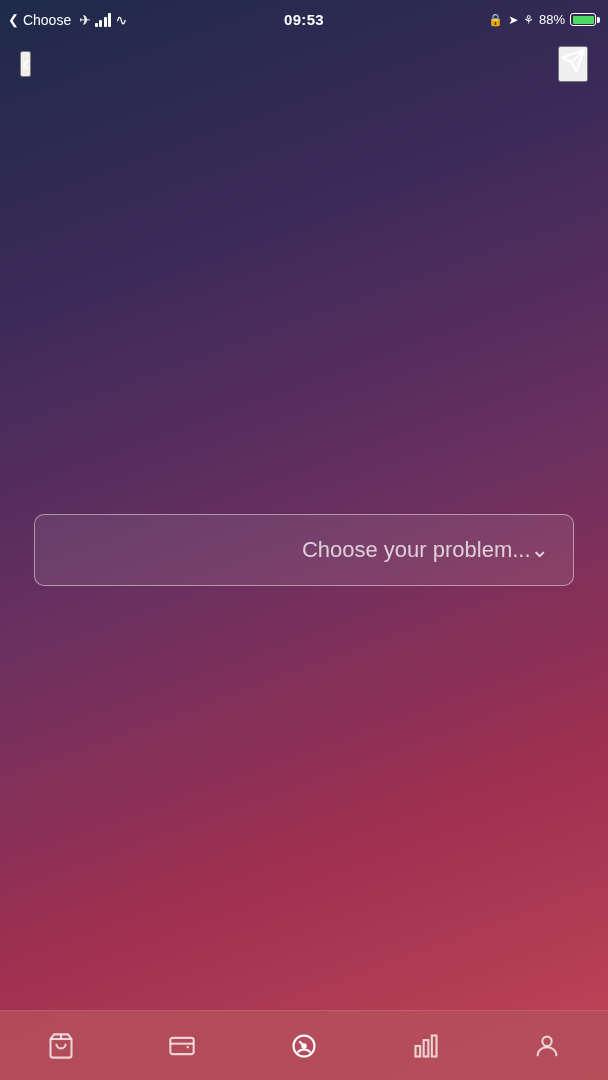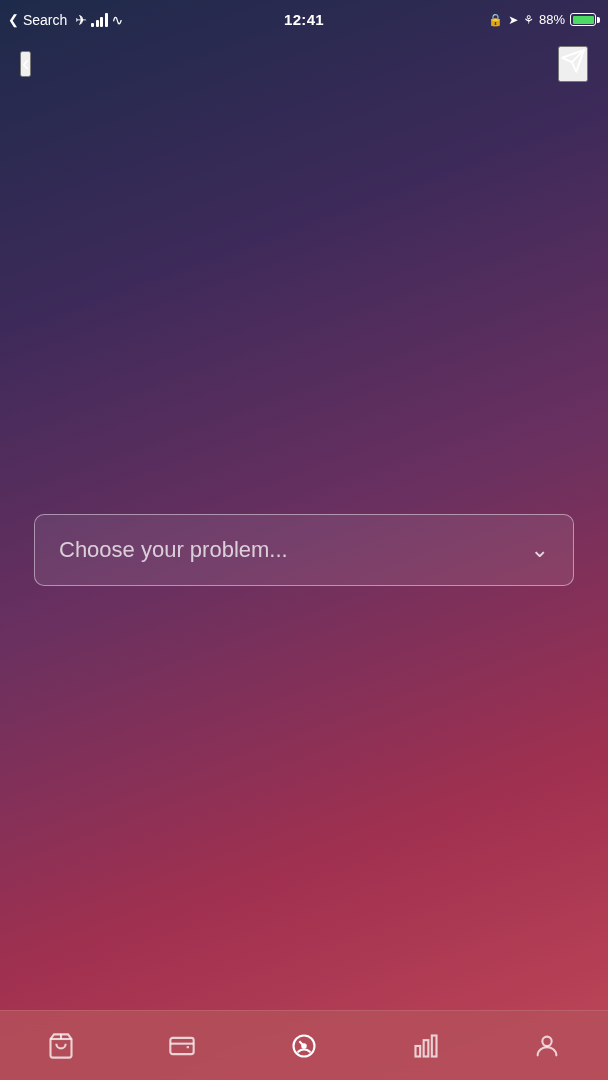--- a/index.html
+++ b/index.html
@@ -135,21 +135,21 @@
     }
 
     .dropdown-btn {
       width: 100%;
       background: rgba(255,255,255,0.08);
       border: 1.5px solid rgba(255,255,255,0.45);
       border-radius: 10px;
       padding: 22px 24px;
       display: flex;
       align-items: center;
-      justify-content: space-between;
+      justify-content: flex-end;
       cursor: pointer;
       color: white;
     }
 
     .dropdown-label {
       font-size: 22px;
       color: rgba(255,255,255,0.75);
       font-weight: 400;
     }
 
@@ -226,31 +226,31 @@
     .signal-bars span:nth-child(4) { height: 14px; }
   </style>
 </head>
 <body>
 
 <div class="background"></div>
 
 <div class="status-bar">
   <div class="status-left">
     <span style="font-size:13px;">❮</span>
-    <span>Search</span>
+    <span>Choose</span>
     <span style="font-size:14px; margin-left:4px;">✈</span>
     <div class="signal-bars">
       <span></span>
         <span></span>
         <span></span>
         <span></span>
     </div>
     <span style="font-size:14px;">∿</span>
   </div>
-  <div class="status-center">12:41</div>
+  <div class="status-center">09:53</div>
   <div class="status-right">
     <span style="font-size:12px;">🔒</span>
     <span style="font-size:12px;">➤</span>
     <span style="font-size:12px;">⚘</span>
     <span>88%</span>
     <div class="battery-container">
       <div class="battery-icon">
         <div class="battery-fill"></div>
       </div>
     </div>

